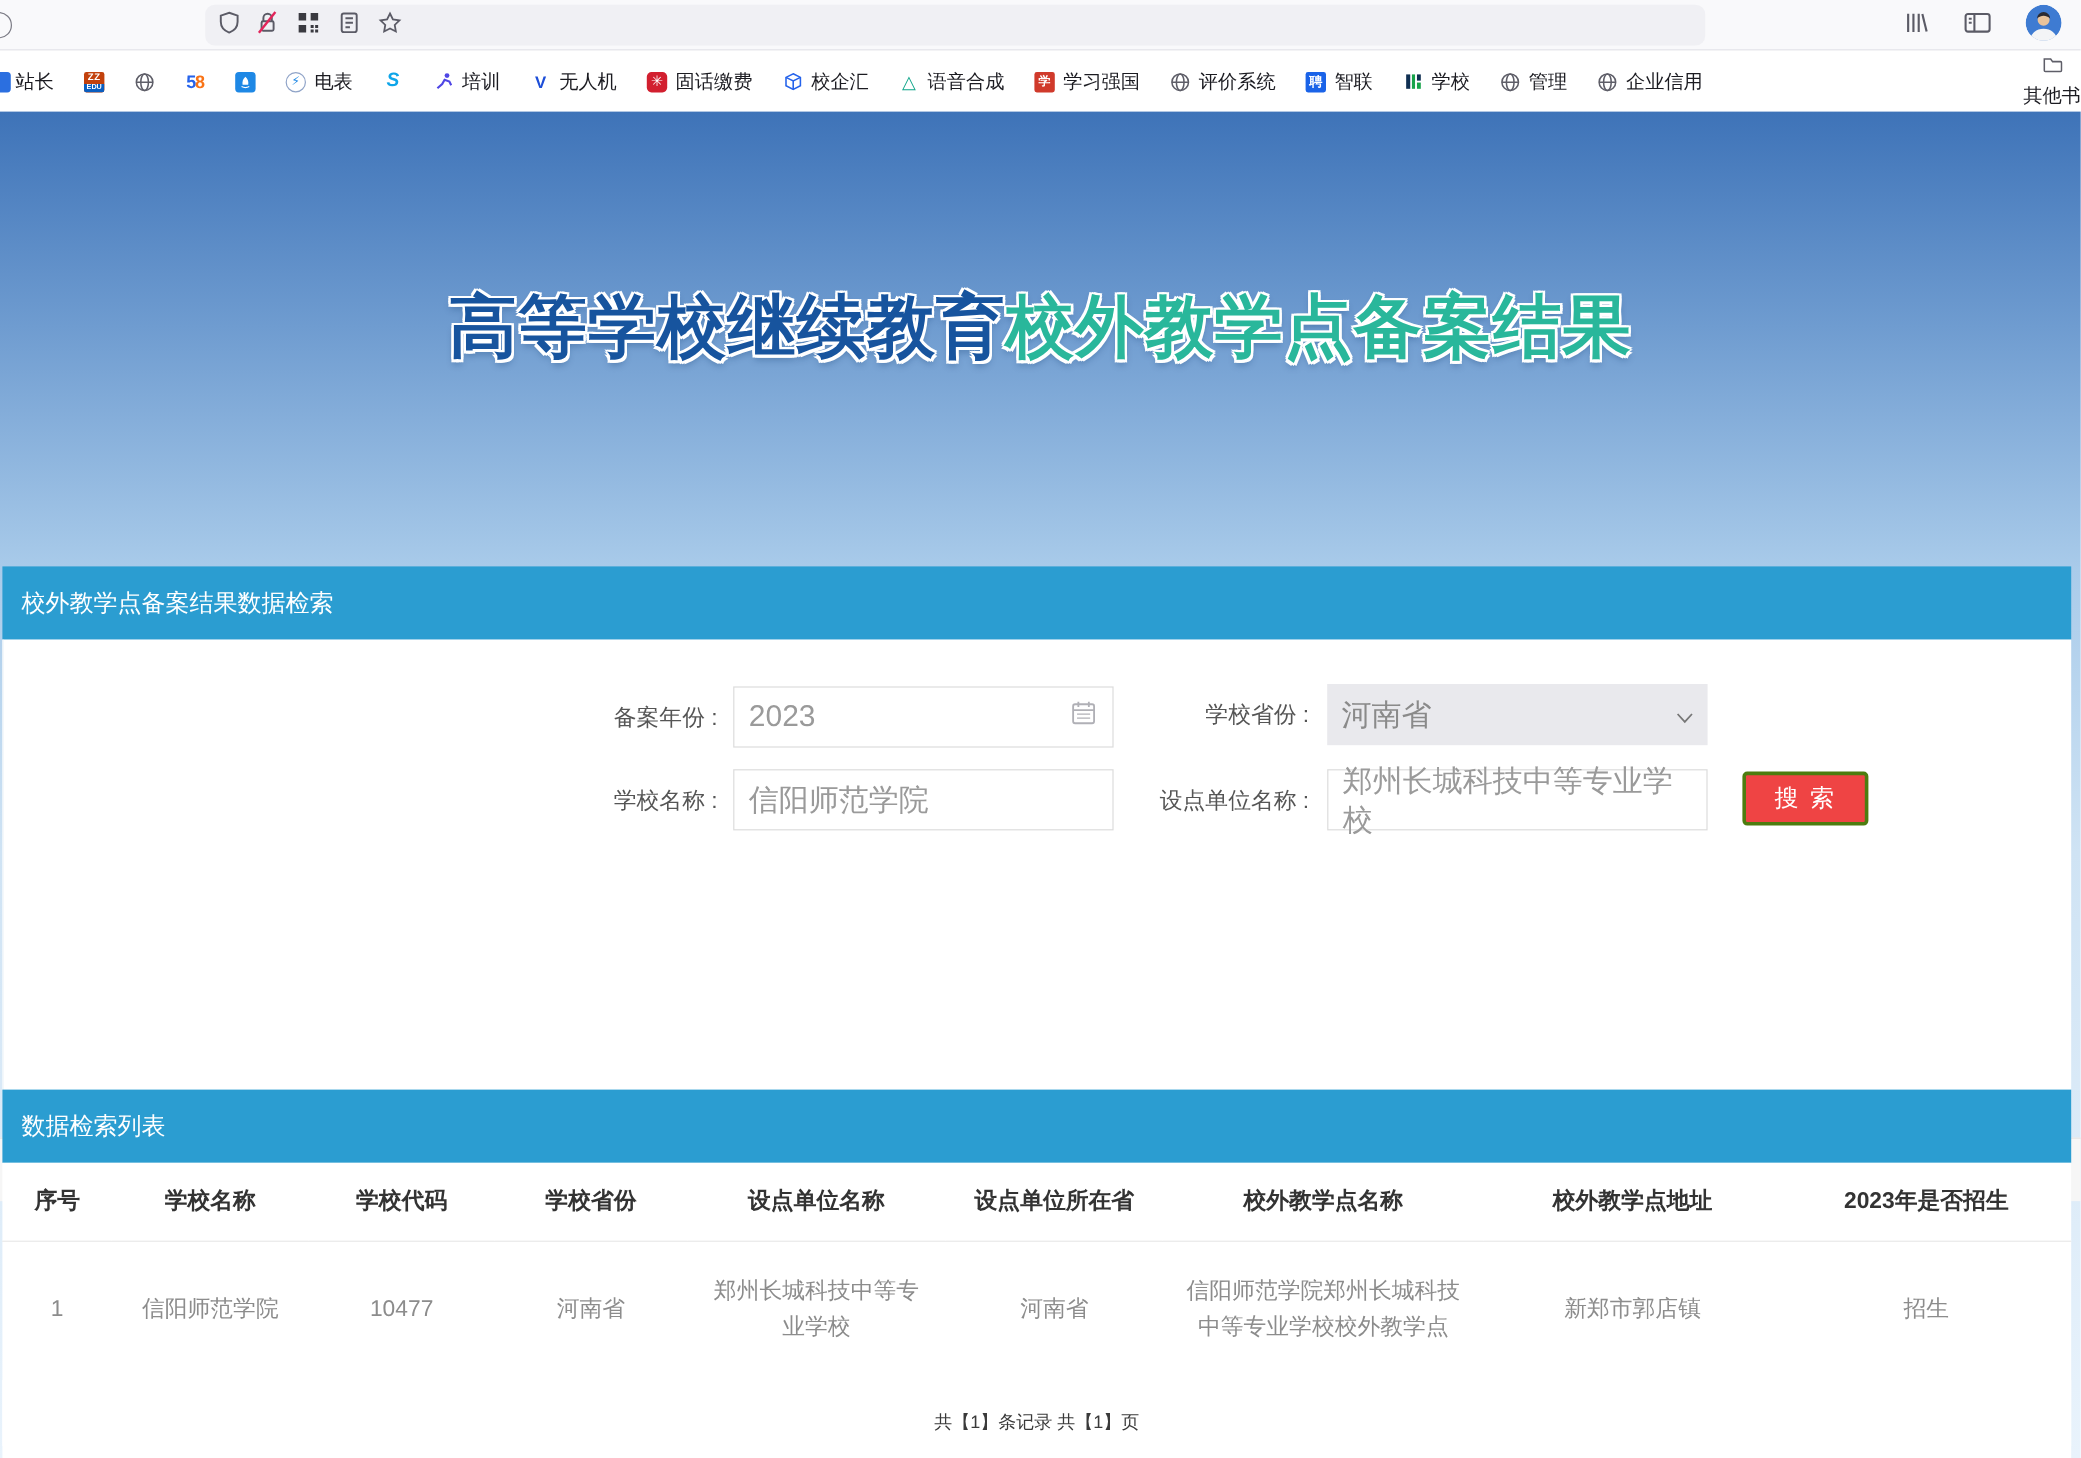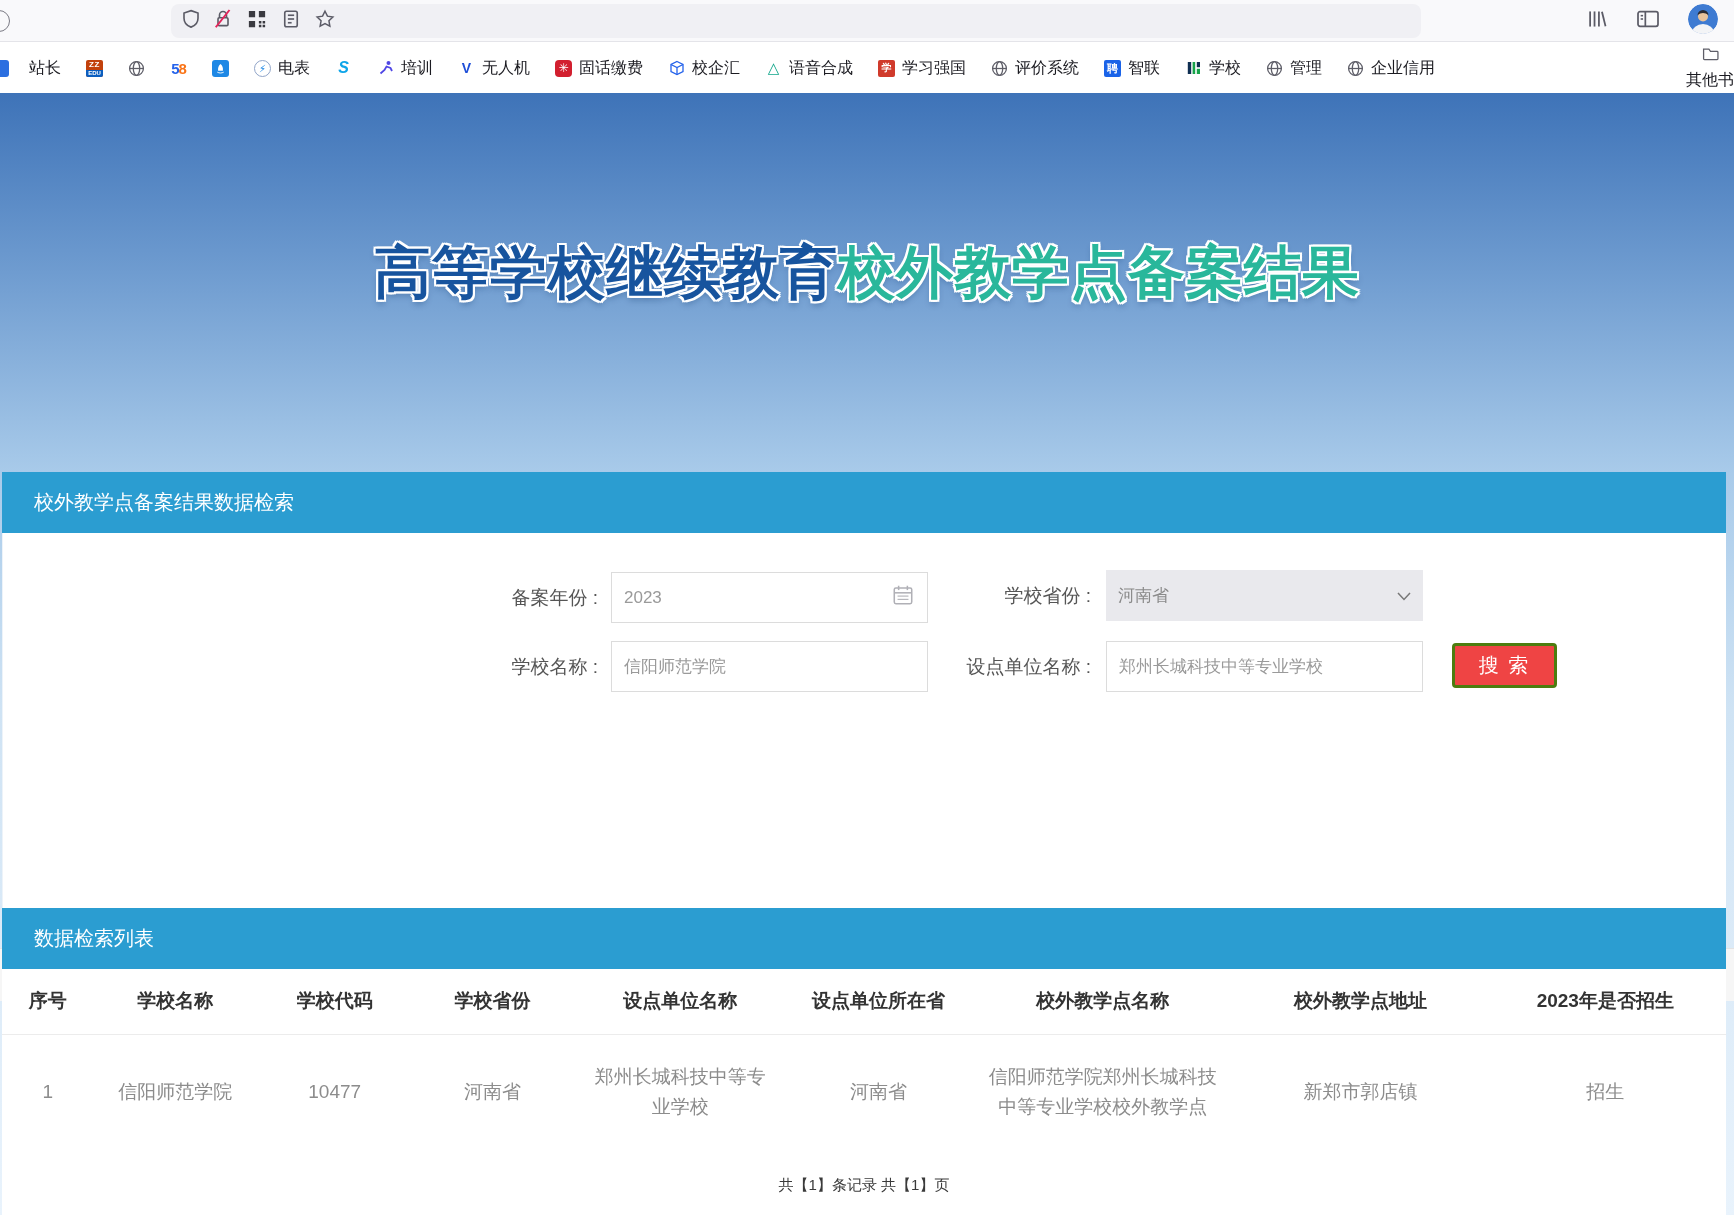--- a/index.html
+++ b/index.html
@@ -18,21 +18,21 @@
   .url-text b { color:#2a2a2e; font-weight:bold; }
   .url-fade { color:#c9c9d2; }
   .ubtn { margin-left:14px; display:flex; align-items:center; }
   .chrome-right { position:absolute; right:0; top:0; height:42px; display:flex; align-items:center; gap:28px; padding-right:16px; }
 
   
   .bookmarks { position:absolute; left:0; top:43px; width:1734px; height:50px; background:#fff;
                display:flex; align-items:center; gap:25px; padding:0 0 0 0; font-size:16px; color:#1b1b21;
                white-space:nowrap; overflow:hidden; }
   .bm { display:flex; align-items:center; gap:7px; cursor:default; }
-  .bm:first-child { gap:20px; }
+  .bm:first-child { gap:4px; }
   .fav { width:17px; height:17px; display:inline-flex; align-items:center; justify-content:center;
          font-weight:bold; border-radius:3px; flex:0 0 auto; }
   .fav-partial { width:9px; border-radius:0 3px 3px 0; background:#2b6fe0; }
   .fav-zzedu { flex-direction:column; background:#c2410c; color:#fff; border-radius:2px; overflow:hidden; }
   .fav-zzedu .zz { font-size:8px; line-height:10px; letter-spacing:.5px; }
   .fav-zzedu .edu { font-size:6px; line-height:7px; background:#0a5ec0; width:100%; text-align:center; }
   .fav-58 { font-size:15px; letter-spacing:-1px; }
   .fav-58 .c5 { color:#2563eb; } .fav-58 .c8 { color:#f97316; }
   .fav-sail { background:#1e88e5; }
   .fav-meter { border:1.5px solid #90a4c8; border-radius:50%; background:#fff; color:#1e88e5; font-size:10px; }
@@ -49,28 +49,28 @@
           background:linear-gradient(180deg,#3e73b8 0%,#6f9cd0 16%,#a9cbea 34%,#cfe3f4 55%,#e9f3fc 100%); }
   .banner { position:absolute; left:0; top:0; width:100%; height:379px; text-align:center; }
   .banner-title { position:absolute; width:100%; top:142px; font-size:57px; font-weight:bold; letter-spacing:1px;
       text-shadow:-2px 0 0 #fff,2px 0 0 #fff,0 -2px 0 #fff,0 2px 0 #fff,
                   -2px -2px 0 #fff,2px 2px 0 #fff,-2px 2px 0 #fff,2px -2px 0 #fff,
                   0 4px 6px rgba(10,50,100,.35); }
   .t-blue { color:#17549e; }
   .t-green { color:#29b79b; }
 
   .panel-header { height:61px; background:#2b9dd1; color:#fff; font-size:20px;
-                  display:flex; align-items:center; padding-left:32px; }
+                  display:flex; align-items:center; padding-left:16px; }
 
   .search-panel { position:absolute; left:2px; top:379px; width:1724px; height:476px; }
   .search-body { position:relative; background:#fff; height:392px; border-left:1px solid #edf3f9; }
 
   .f-label { position:absolute; font-size:19px; color:#555; text-align:right; }
   .f-box { position:absolute; width:317px; height:51px; background:#fff; border:1px solid #dcdcdc;
-           font-size:17px; color:#9a9a9a; display:flex; align-items:center; padding:0 12px; }
+           font-size:25px; color:#9a9a9a; display:flex; align-items:center; padding:0 12px; }
   .f-select { background:#e9e9ed; border:none; color:#8a8a8a; justify-content:space-between; }
   .lbl-year { left:380px; top:52px; width:215px; } .box-year { left:608px; top:39px; justify-content:space-between; }
   .lbl-prov { left:870px; top:50px; width:218px; } .box-prov { left:1103px; top:37px; }
   .lbl-school { left:380px; top:121px; width:215px; } .box-school { left:608px; top:108px; }
   .lbl-unit { left:845px; top:121px; width:243px; } .box-unit { left:1103px; top:108px; }
   .search-btn { position:absolute; left:1449px; top:110px; width:105px; height:45px; background:#ef4444;
                 border:3px solid #4d7c0f; border-radius:4px; color:#fff; font-size:20px; letter-spacing:2px;
                 font-family:inherit; cursor:pointer; }
 
   .panel-gap { position:absolute; left:0px; top:855px; width:1734px; height:53px; background:#f6f6f6;

